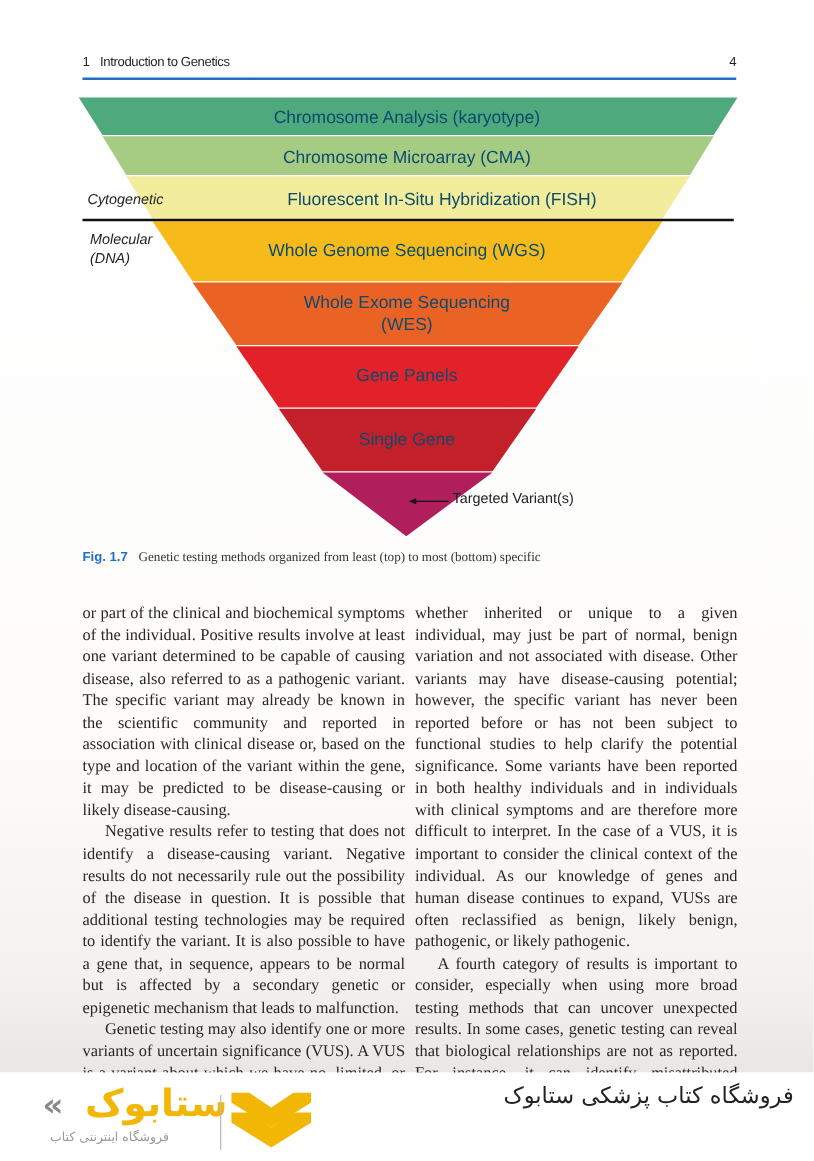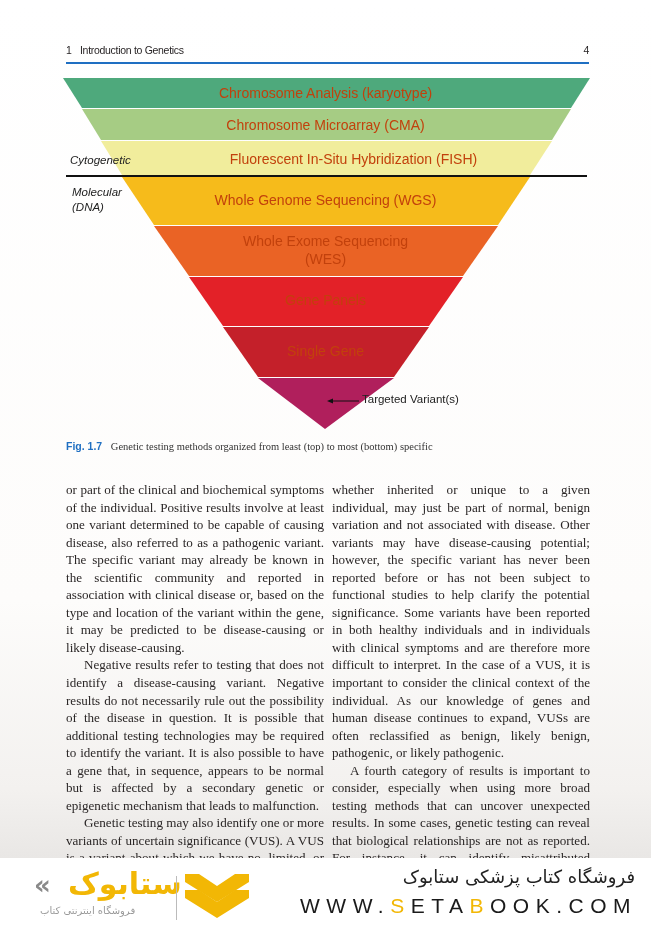--- a/index.html
+++ b/index.html
@@ -23,21 +23,21 @@
   .running-header .chap-title { position:absolute; left:14px; top:0; }
   .running-header .page-num { position:absolute; right:0; top:0; }
   .header-rule {
     position:absolute; left:66px; top:62px; width:523px; height:2px; background:#1f6fc2;
   }
   
   .pyramid { position:absolute; left:0; top:0; width:651px; height:440px; }
   .pyramid svg { position:absolute; left:0; top:0; }
   .layer-label {
     position:absolute; left:0; width:651px; text-align:center;
-    font-family:"Liberation Sans", sans-serif; font-size:14px; color:#c2410c;
+    font-family:"Liberation Sans", sans-serif; font-size:14px; color:#0c4a6e;
     line-height:17px;
   }
   .side-label {
     position:absolute; font-family:"Liberation Sans", sans-serif; font-style:italic;
     font-size:11.5px; color:#222; line-height:15px;
   }
   .divider-rule {
     position:absolute; left:66px; top:175px; width:521px; height:2px; background:#111;
   }
   .callout {
@@ -154,14 +154,13 @@
 <div class="footer">
   <div class="logo-arrows">«</div>
   <div class="logo-text" style="left:68px;">ستابوک</div>
   <div class="logo-sub">فروشگاه اینترنتی کتاب</div>
   <div class="logo-sep"></div>
   <svg class="logo-chevrons" width="64" height="44" viewBox="0 0 64 44">
     <polygon points="0,0 14,0 32,12 50,0 64,0 64,8 32,28 0,8" fill="#f2b705"></polygon>
     <polygon points="0,16 14,16 32,28 50,16 64,16 64,24 32,44 0,24" fill="#f2b705"></polygon>
   </svg>
   <div class="store-name">فروشگاه کتاب پزشکی ستابوک</div>
-  <div class="store-url"><span>WWW.</span><span class="hl">S</span><span>ETA</span><span class="hl">B</span><span>OOK.COM</span></div>
 </div>
 
 </body></html>

